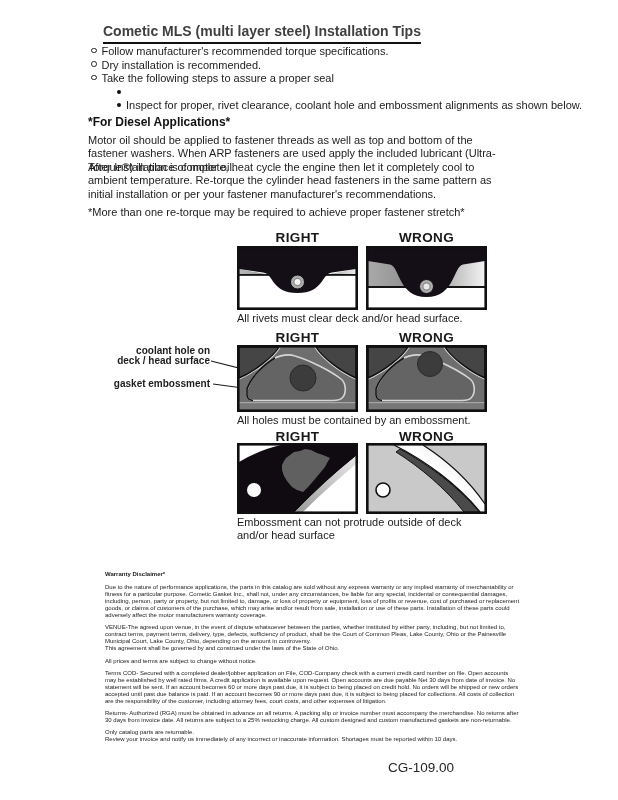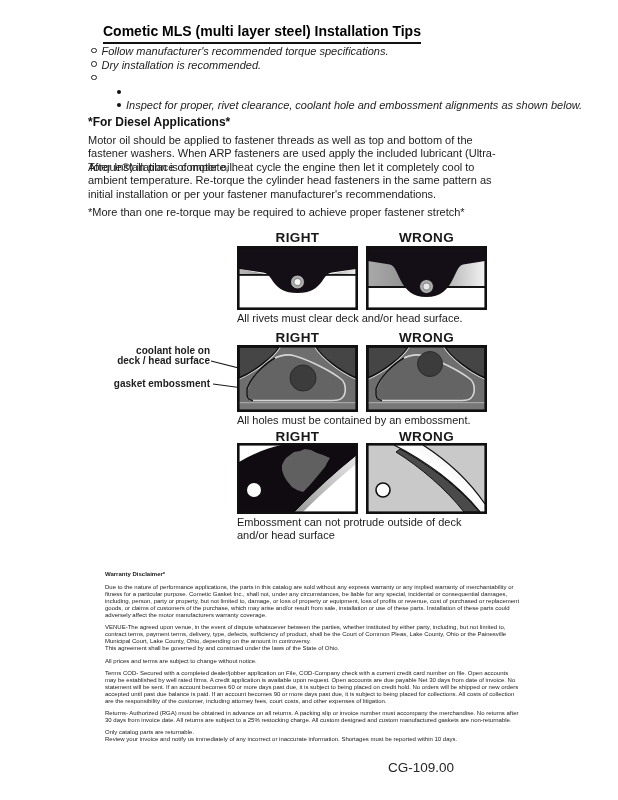--- a/index.html
+++ b/index.html
@@ -3,24 +3,24 @@
 <meta charset="utf-8">
 <style>
   html,body{margin:0;padding:0;background:#e8e8e8;}
   .page{
     position:relative;width:618px;height:800px;background:#ffffff;
     font-family:"Liberation Sans","DejaVu Sans",sans-serif;color:#1a1a1a;
     overflow:hidden;margin:0 auto;
   }
   .title{
     position:absolute;left:103px;top:23px;font-size:14px;font-weight:bold;
-    border-bottom:2px solid #111;padding-bottom:3px;white-space:nowrap;color:#000000;
+    border-bottom:2px solid #111;padding-bottom:3px;white-space:nowrap;color:#404040;
   }
   .bullets{position:absolute;left:91px;top:45px;font-size:11px;line-height:13.6px;color:#1c1c1c;width:440px;}
-  .bline{white-space:nowrap;font-style:italic;}
+  .bline{white-space:nowrap;}
   .dot-o{display:inline-block;width:3.5px;height:3.5px;border:1px solid #222;border-radius:50%;margin-right:5px;vertical-align:2px;}
   .dot-f{display:inline-block;width:4px;height:4px;background:#111;border-radius:50%;margin-right:5px;vertical-align:2px;}
   .sub{padding-left:26px;}
   .diesel-h{position:absolute;left:88px;top:115px;font-size:12px;font-weight:bold;color:#111;}
   .body{position:absolute;left:88px;width:424px;font-size:11px;line-height:13.4px;color:#1c1c1c;margin:0;}
   .p1{top:134px;}
   .p2{top:161px;}
   .p3{top:206px;}
   .dlabel{position:absolute;width:121px;text-align:center;font-size:13.5px;font-weight:bold;letter-spacing:.4px;color:#181818;}
   .panel{position:absolute;line-height:0;}
@@ -36,21 +36,21 @@
 </head>
 <body>
 
 <div class="page">
 
   <div class="title">Cometic MLS (multi layer steel) Installation Tips</div>
 
   <div class="bullets">
     <div class="bline"><span class="dot-o"></span><span>Follow manufacturer's recommended torque specifications.</span></div>
     <div class="bline"><span class="dot-o"></span><span>Dry installation is recommended.</span></div>
-    <div class="bline"><span class="dot-o"></span></div>
+    <div class="bline"><span class="dot-o"></span><span>Take the following steps to assure a proper seal</span></div>
     <div class="bline sub"><span class="dot-f"></span></div>
     <div class="bline sub"><span class="dot-f"></span><span>Inspect for proper, rivet clearance, coolant hole and embossment alignments as shown below.</span></div>
   </div>
 
   <div class="diesel-h">*For Diesel Applications*</div>
   <p class="body p1">Motor oil should be applied to fastener threads as well as top and bottom of the fastener washers. When ARP fasteners are used apply the included lubricant (Ultra-Torque®) in place of motor oil.</p>
   <p class="body p2">After Installation is complete, heat cycle the engine then let it completely cool to ambient temperature. Re-torque the cylinder head fasteners in the same pattern as initial installation or per your fastener manufacturer's recommendations.</p>
   <p class="body p3">*More than one re-torque may be required to achieve proper fastener stretch*</p>
 
   <div class="dlabel" style="left:237px;top:230px;">RIGHT</div>

